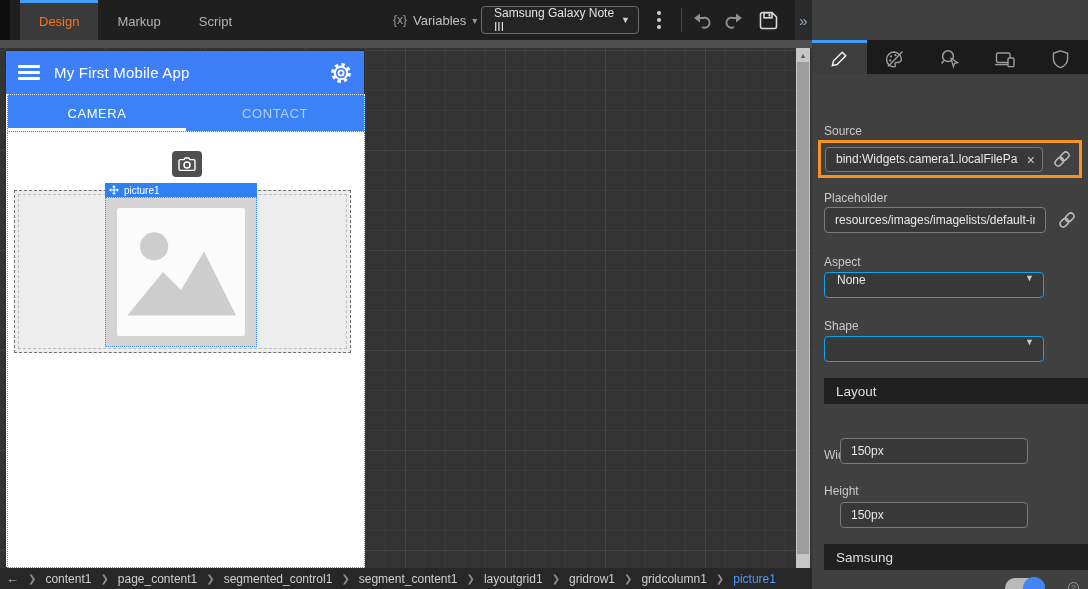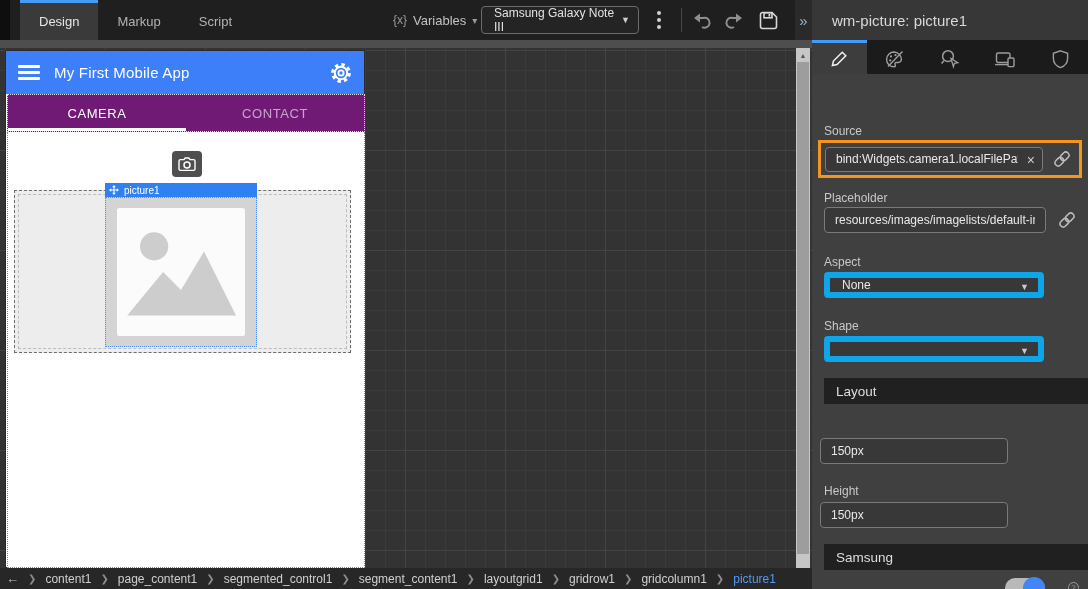--- a/index.html
+++ b/index.html
@@ -5,21 +5,21 @@
   * { margin:0; padding:0; box-sizing:border-box; }
   html,body { background:#1a1a1a; }
   body { font-family:"Liberation Sans", sans-serif; }
   #app { position:relative; width:1088px; height:589px; overflow:hidden; background:#333; }
 
   
   .toolbar { position:absolute; left:0; top:0; width:812px; height:40px; background:#1f1f1f; }
   .left-strip { position:absolute; left:0; top:0; width:10px; height:40px; background:#0e0e0e; }
   .tb-tabs { position:absolute; left:20px; top:0; height:40px; display:flex; }
   .tb-tab { height:40px; padding:0 19px; display:flex; align-items:center; font-size:13px; color:#b3b3b3; border-top:3px solid transparent; cursor:pointer; }
-  .tb-tab.active { background:#3a3a3a; color:#e5e5e5; border-top-color:#459cf7; }
+  .tb-tab.active { background:#3a3a3a; color:#f97316; border-top-color:#459cf7; }
   .vars { position:absolute; left:393px; top:0; height:40px; display:flex; align-items:center; gap:6px; color:#c2c2c2; font-size:13px; }
   .vars .vx { color:#9a9a9a; font-size:12px; }
   .vars .caret { color:#9a9a9a; font-size:10px; }
   .device-select { position:absolute; left:481px; top:6px; width:158px; height:28px; border:1px solid #6b6b6b; border-radius:4px; display:flex; align-items:center; justify-content:space-between; padding:0 8px 0 12px; color:#e2e2e2; font-size:12px; background:#242424; cursor:pointer; }
   .device-select .caret { color:#cfcfcf; font-size:9px; }
   .kebab { position:absolute; left:651px; top:8px; width:16px; height:24px; display:flex; flex-direction:column; align-items:center; justify-content:center; gap:3px; cursor:pointer; }
   .kebab i { width:4px; height:4px; border-radius:50%; background:#d2d2d2; }
   .tb-divider { position:absolute; left:681px; top:8px; width:1px; height:24px; background:#474747; }
   .tb-icon { position:absolute; top:8px; width:24px; height:24px; display:flex; align-items:center; justify-content:center; cursor:pointer; }
   .collapse-chip { position:absolute; left:795px; top:0; width:17px; height:40px; background:#2a2a2a; display:flex; align-items:center; justify-content:center; color:#9fb0c4; font-size:15px; cursor:pointer; }
@@ -41,21 +41,21 @@
   .vscrollbar .thumb { position:absolute; top:14px; left:1px; width:12px; height:492px; background:#9d9d9d; cursor:pointer; }
 
   
   .phone { position:absolute; left:5px; top:10px; width:360px; height:518px; background:#fff; border:1px solid #2b2b2b; }
   .phone-header { position:absolute; left:0; top:0; width:100%; height:43px; background:#3d7ef9; display:flex; align-items:center; padding:0 12px; }
   .hamburger { width:22px; height:15px; display:flex; flex-direction:column; justify-content:space-between; cursor:pointer; }
   .hamburger i { height:3px; background:#fff; border-radius:1px; }
   .phone-title { color:#fff; font-size:15px; margin-left:14px; letter-spacing:.2px; }
   .phone-gear { margin-left:auto; cursor:pointer; display:flex; }
 
-  .segbar { position:absolute; left:1px; top:43px; width:358px; height:38px; background:#701a75; border:1px dotted rgba(255,255,255,.85); display:flex; }
+  .segbar { position:absolute; left:1px; top:43px; width:358px; height:38px; background:#3b82f6; border:1px dotted rgba(255,255,255,.85); display:flex; }
   .seg-tab { flex:1; display:flex; align-items:center; justify-content:center; font-size:13px; letter-spacing:.6px; color:rgba(255,255,255,.6); position:relative; cursor:pointer; }
   .seg-tab.active { color:#fff; }
   .seg-tab.active::after { content:""; position:absolute; left:0; right:0; bottom:0; height:3px; background:#fff; }
 
   .phone-content { position:absolute; left:1px; top:81px; width:358px; height:436px; background:#fff; border:1px dotted #8a8a8a; border-top:none; }
   .camera-btn { position:absolute; left:164px; top:19px; width:30px; height:26px; background:#4f4f4f; border-radius:4px; display:flex; align-items:center; justify-content:center; cursor:pointer; }
 
   .gridcol { position:absolute; left:6px; top:58px; width:337px; height:163px; background:#ededed; border:1px dashed #6d6d6d; }
   .gridcol-inner { position:absolute; left:3px; top:3px; right:3px; bottom:3px; border:1px dashed #bdbdbd; }
 
@@ -79,34 +79,34 @@
   .icon-tab { width:55.2px; height:34px; display:flex; align-items:center; justify-content:center; border-top:3px solid transparent; cursor:pointer; }
   .icon-tab.active { background:#3d3d3d; border-top-color:#459cf7; }
 
   .panel-body { position:absolute; left:0; top:74px; width:276px; height:515px; }
   .search-box { position:absolute; left:10px; top:11px; width:256px; height:24px; background:#373737; border:1px solid #787878; border-radius:4px; display:flex; align-items:center; gap:7px; padding:0 9px; }
   .search-box input { flex:1; background:transparent; border:none; outline:none; color:#e6e6e6; font-size:12px; font-family:"Liberation Sans",sans-serif; }
   .search-box input::placeholder { color:#999; }
 
   .fld-label { position:absolute; left:12px; font-size:12px; color:#c8c8c8; }
   .txt-input { background:#383838; border:1px solid #7a7a7a; border-radius:4px; color:#e8e8e8; font-size:12px; padding:0 10px; font-family:"Liberation Sans",sans-serif; outline:none; height:26px; white-space:nowrap; overflow:hidden; }
-  .sel-box { position:absolute; left:12px; width:220px; height:26px; background:#383838; border:6px solid #0ea5e9; border-radius:4px; display:flex; align-items:flex-end; justify-content:space-between; padding:0 9px 0 12px; color:#e8e8e8; font-size:12px; cursor:pointer; }
+  .sel-box { position:absolute; left:12px; width:220px; height:26px; background:#383838; border:1px solid #0ea5e9; border-radius:4px; display:flex; align-items:flex-start; justify-content:space-between; padding:0 9px 0 12px; color:#e8e8e8; font-size:12px; cursor:pointer; }
   .sel-box .caret { color:#c9c9c9; font-size:9px; }
 
   .src-row { position:absolute; left:6px; top:66px; width:264px; height:38px; border:3px solid #f7941e; display:flex; align-items:center; gap:6px; padding:3px 4px; }
   .src-row .txt-input { flex:1; height:25px; display:flex; align-items:center; position:relative; padding-right:24px; }
   .src-clear { position:absolute; right:7px; top:3px; color:#cfcfcf; font-size:14px; cursor:pointer; line-height:18px; }
   .bind-icon { width:26px; display:flex; align-items:center; justify-content:center; cursor:pointer; }
 
   .ph-row { position:absolute; left:12px; top:133px; width:256px; display:flex; align-items:center; gap:8px; }
   .ph-row .txt-input { width:222px; display:flex; align-items:center; }
 
   .section-bar { position:absolute; left:12px; width:276px; height:26px; background:#202020; display:flex; align-items:center; padding:0 12px; color:#dedede; font-size:13.5px; }
 
-  .simple-input { position:absolute; left:8px; width:188px; display:flex; align-items:center; }
+  .simple-input { position:absolute; left:28px; width:188px; display:flex; align-items:center; }
 
   .toggle { position:absolute; left:193px; top:504px; width:40px; height:20px; background:#b9b9b9; border-radius:10px; cursor:pointer; }
   .toggle .knob { position:absolute; right:0; top:-1px; width:22px; height:22px; border-radius:50%; background:#4285f4; }
   .help-dot { position:absolute; left:256px; top:508px; width:11px; height:11px; border:1px solid #9a9a9a; border-radius:50%; color:#9a9a9a; font-size:8px; display:flex; align-items:center; justify-content:center; }
 
   svg { display:block; }
 </style>
 </head>
 <body>
 
@@ -236,21 +236,20 @@
     <span class="bc-item">layoutgrid1</span>
     <span class="bc-sep">❯</span>
     <span class="bc-item">gridrow1</span>
     <span class="bc-sep">❯</span>
     <span class="bc-item">gridcolumn1</span>
     <span class="bc-sep">❯</span>
     <span class="bc-item active">picture1</span>
   </div>
 
   <div class="panel">
-    <div class="panel-header">wm-picture: picture1</div>
 
     <div class="icon-tabs">
       <div class="icon-tab active">
         <svg width="19" height="19" viewBox="0 0 19 19">
           <path d="M12.2 3.2 l3.6 3.6 L7 15.6 l-4.6 1 1-4.6 Z" fill="none" stroke="#f0f0f0" stroke-width="1.5"></path>
         </svg>
       </div>
       <div class="icon-tab">
         <svg width="21" height="20" viewBox="0 0 21 20">
           <path d="M10 3 a7.4 7.4 0 1 0 0 14.8 c1.4 0 1.8-1 1.2-1.9 -.7-1 -.2-2.4 1.2-2.4 h1.8 a3.1 3.1 0 0 0 3.2-3.2 A7.6 7.6 0 0 0 10 3 Z" fill="none" stroke="#9d9d9d" stroke-width="1.4"></path>

